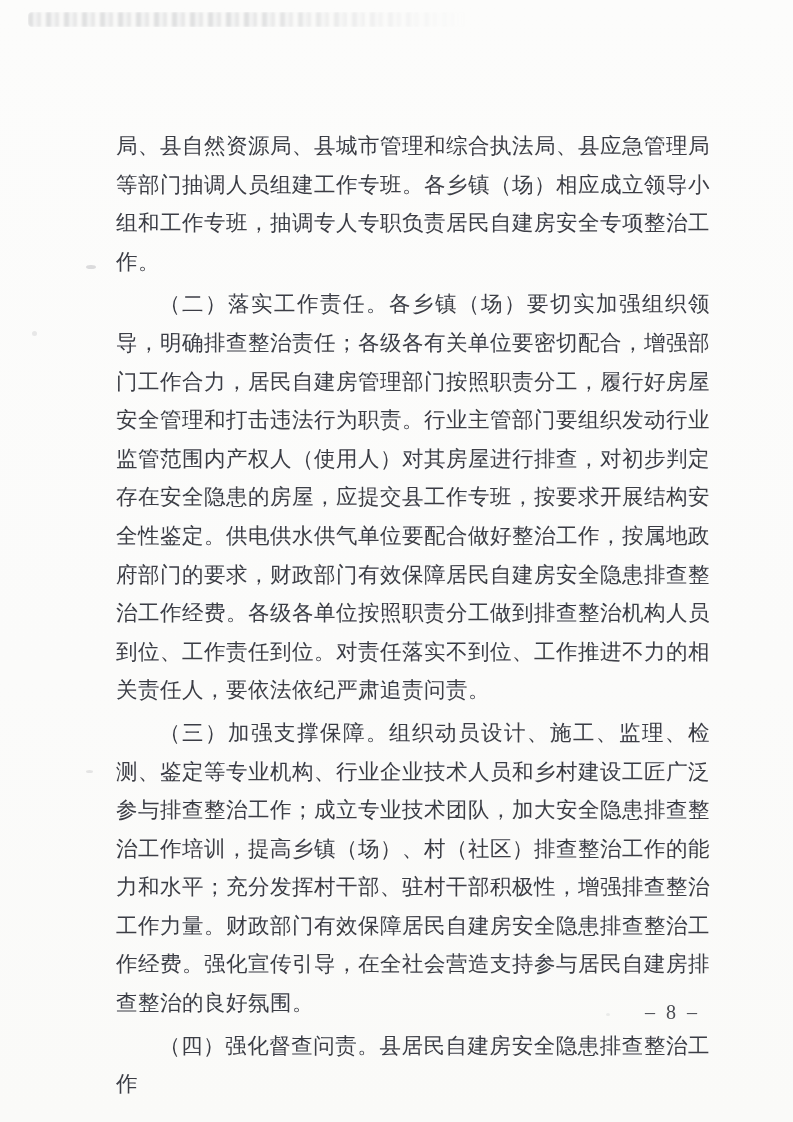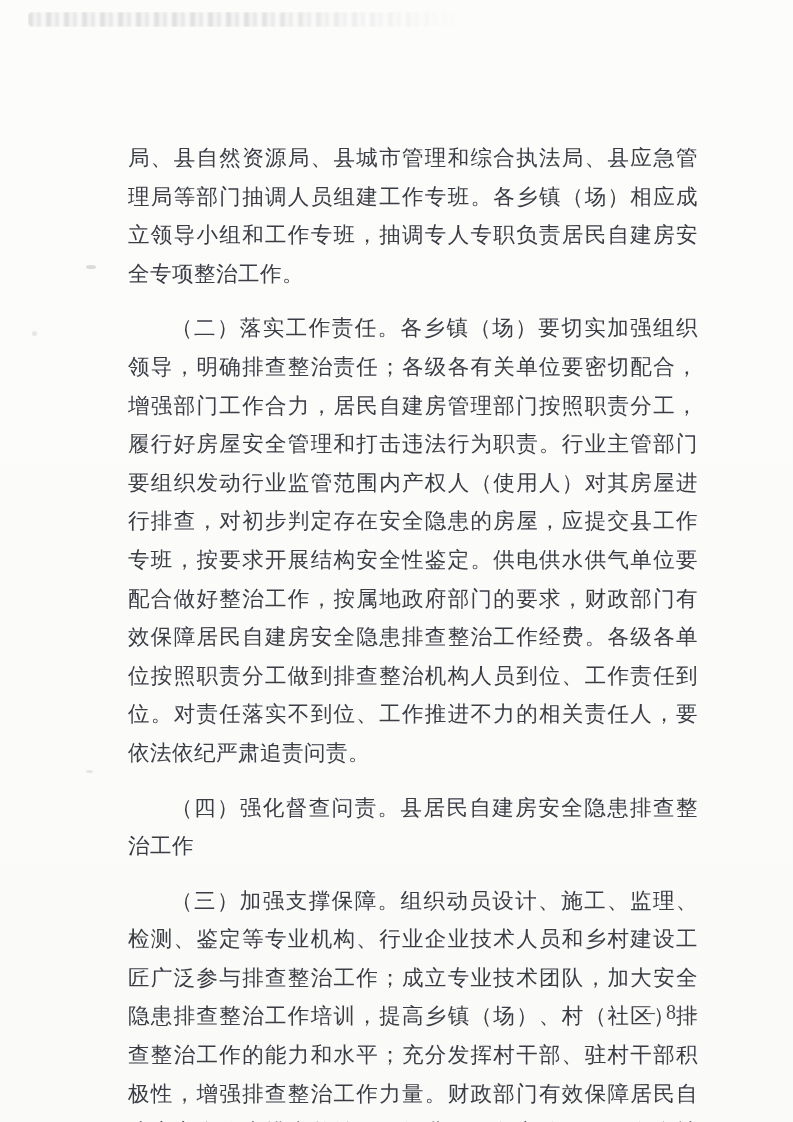--- a/index.html
+++ b/index.html
@@ -54,21 +54,21 @@
     top: 123px;
     width: 602px;
     color: #3b3d45;
     font-size: 21.5px;
     line-height: 38.6px;
     text-align: justify;
     text-justify: inter-ideograph;
     letter-spacing: 0.5px;
   }
   .para {
-    margin: 16px;
+    margin: 4px;
     padding: 0;
     text-indent: 0;
   }
   .para.indent {
     text-indent: 2em;
   }
   .page-number {
     position: absolute;
     left: 645px;
     top: 1001px;
@@ -86,19 +86,19 @@
 
   <div class="scan-smudge"></div>
   <div class="speck s1"></div>
   <div class="speck s2"></div>
   <div class="speck s3"></div>
   <div class="speck s4"></div>
 
   <div class="content">
     <p class="para">局、县自然资源局、县城市管理和综合执法局、县应急管理局等部门抽调人员组建工作专班。各乡镇（场）相应成立领导小组和工作专班，抽调专人专职负责居民自建房安全专项整治工作。</p>
     <p class="para indent">（二）落实工作责任。各乡镇（场）要切实加强组织领导，明确排查整治责任；各级各有关单位要密切配合，增强部门工作合力，居民自建房管理部门按照职责分工，履行好房屋安全管理和打击违法行为职责。行业主管部门要组织发动行业监管范围内产权人（使用人）对其房屋进行排查，对初步判定存在安全隐患的房屋，应提交县工作专班，按要求开展结构安全性鉴定。供电供水供气单位要配合做好整治工作，按属地政府部门的要求，财政部门有效保障居民自建房安全隐患排查整治工作经费。各级各单位按照职责分工做到排查整治机构人员到位、工作责任到位。对责任落实不到位、工作推进不力的相关责任人，要依法依纪严肃追责问责。</p>
+    <p class="para indent">（三）加强支撑保障。组织动员设计、施工、监理、检测、鉴定等专业机构、行业企业技术人员和乡村建设工匠广泛参与排查整治工作；成立专业技术团队，加大安全隐患排查整治工作培训，提高乡镇（场）、村（社区）排查整治工作的能力和水平；充分发挥村干部、驻村干部积极性，增强排查整治工作力量。财政部门有效保障居民自建房安全隐患排查整治工作经费。强化宣传引导，在全社会营造支持参与居民自建房排查整治的良好氛围。</p>
     <p class="para indent">（四）强化督查问责。县居民自建房安全隐患排查整治工作</p>
-    <p class="para indent">（三）加强支撑保障。组织动员设计、施工、监理、检测、鉴定等专业机构、行业企业技术人员和乡村建设工匠广泛参与排查整治工作；成立专业技术团队，加大安全隐患排查整治工作培训，提高乡镇（场）、村（社区）排查整治工作的能力和水平；充分发挥村干部、驻村干部积极性，增强排查整治工作力量。财政部门有效保障居民自建房安全隐患排查整治工作经费。强化宣传引导，在全社会营造支持参与居民自建房排查整治的良好氛围。</p>
   </div>
 
   <div class="page-number">– 8 –</div>
 
 </div>
 
 </body></html>

